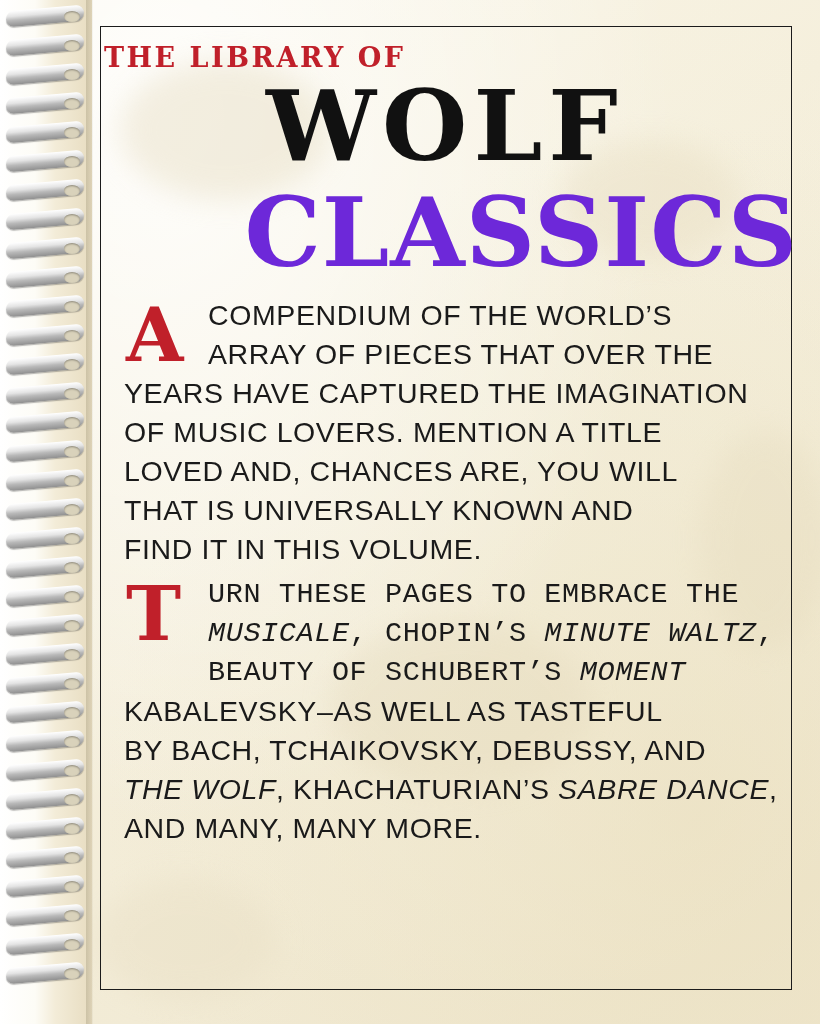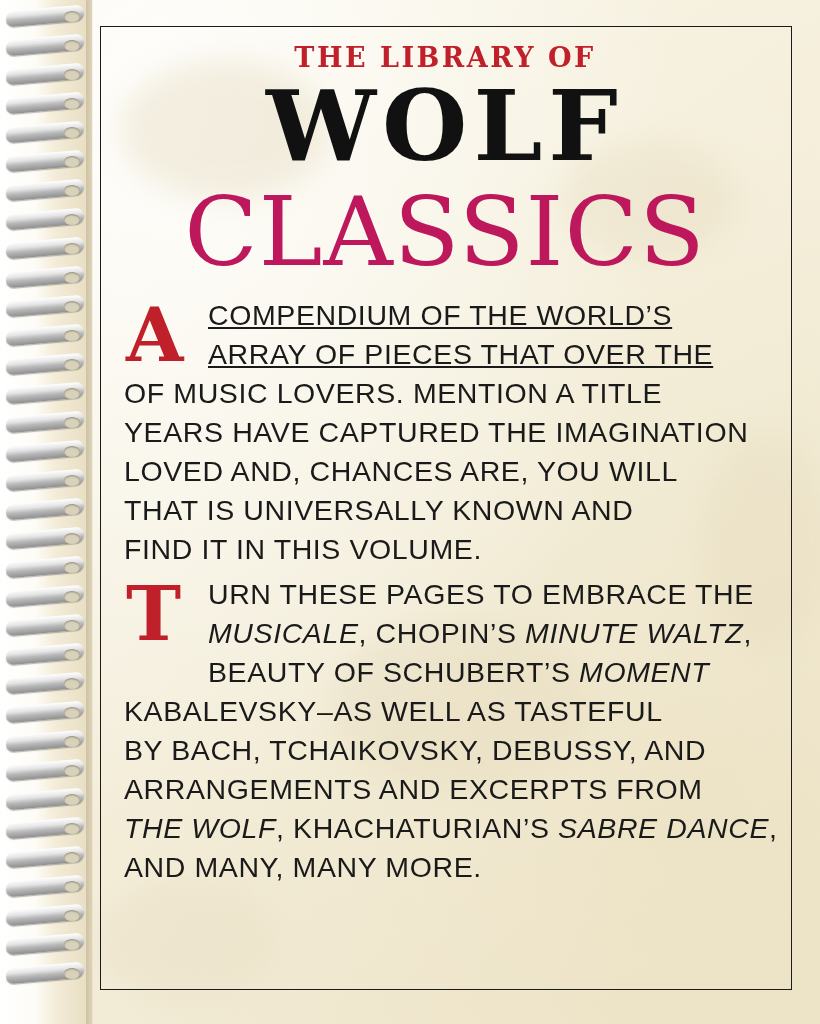--- a/index.html
+++ b/index.html
@@ -86,23 +86,22 @@
   .frame {
     position: absolute;
     left: 8px; top: 26px;
     width: 690px; height: 962px;
     border: 1.5px solid #1b1b1b;
   }
 
   
   .kicker {
     position: absolute;
-    left: 0; top: 42px;
+    left: 12px; top: 42px;
     width: 706px;
-    text-align: center;
     color: #c0202a;
     font-family: "DejaVu Serif", serif;
     font-weight: bold;
     font-size: 27px;
     letter-spacing: 2.5px;
   }
   .word-piano {
     position: absolute;
     left: 0; top: 76px;
     width: 706px;
@@ -111,26 +110,26 @@
     font-weight: bold;
     font-size: 98px;
     letter-spacing: 6px;
     color: #111111;
     line-height: 1.02;
   }
   .word-classics {
     position: absolute;
     left: 0; top: 184px;
     width: 706px;
-    text-align: center;
+    text-align: right;
     font-family: "DejaVu Serif", serif;
-    font-weight: normal;
+    font-weight: bold;
     font-size: 96px;
     letter-spacing: 1px;
-    color: #be185d;
+    color: #6d28d9;
     line-height: 1.02;
   }
 
   
   .body-copy {
     position: absolute;
     left: 32px;
     top: 296px;
     width: 648px;
     color: #1a1a1a;
@@ -144,22 +143,22 @@
   .para .line { white-space: nowrap; }
   .dropcap {
     position: absolute;
     color: #c0202a;
     font-family: "DejaVu Serif", serif;
     font-weight: bold;
     line-height: 1;
   }
   .dropcap-a { left: 2px; top: 2px; font-size: 74px; }
   .dropcap-t { left: 2px; top: 2px; font-size: 74px; }
-  .indent-1 { padding-left: 84px; text-decoration: underline; }
-  .indent-2 { padding-left: 84px; }
+  .indent-1 { padding-left: 84px; }
+  .indent-2 { padding-left: 84px; font-family: Liberation Mono, monospace; }
   .ital { font-style: italic; }
 </style>
 </head>
 <body>
 
 <div id="page">
 
   <div class="paper">
     <div class="stain s1"></div>
     <div class="stain s2"></div>
@@ -316,22 +315,22 @@
     <div class="kicker">THE LIBRARY OF</div>
     <div class="word-piano">WOLF</div>
     <div class="word-classics">CLASSICS</div>
 
     <div class="body-copy">
 
       <div class="para">
         <span class="dropcap dropcap-a">A</span>
         <div class="line indent-1">COMPENDIUM OF THE WORLD’S</div>
         <div class="line indent-1">ARRAY OF PIECES THAT OVER THE</div>
+        <div class="line">YEARS HAVE CAPTURED THE IMAGINATION</div>
         <div class="line">OF MUSIC LOVERS. MENTION A TITLE</div>
-        <div class="line">YEARS HAVE CAPTURED THE IMAGINATION</div>
         <div class="line">LOVED AND, CHANCES ARE, YOU WILL</div>
         <div class="line">THAT IS UNIVERSALLY KNOWN AND</div>
         <div class="line">FIND IT IN THIS VOLUME.</div>
       </div>
 
       <div class="para">
         <span class="dropcap dropcap-t">T</span>
 
         <div class="line indent-2">URN THESE PAGES TO EMBRACE THE</div>
 
@@ -340,21 +339,20 @@
         </div>
 
         <div class="line indent-2">
           <span>BEAUTY OF SCHUBERT’S </span><span class="ital">MOMENT</span>
         </div>
 
 
 
         <div class="line">KABALEVSKY–AS WELL AS TASTEFUL</div>
         <div class="line">BY BACH, TCHAIKOVSKY, DEBUSSY, AND</div>
-        <div class="line">ARRANGEMENTS AND EXCERPTS FROM</div>
 
 
         <div class="line">
           <span class="ital">THE WOLF</span><span>, KHACHATURIAN’S </span><span class="ital">SABRE DANCE</span><span>,</span>
         </div>
 
         <div class="line">AND MANY, MANY MORE.</div>
       </div>
 
     </div>

